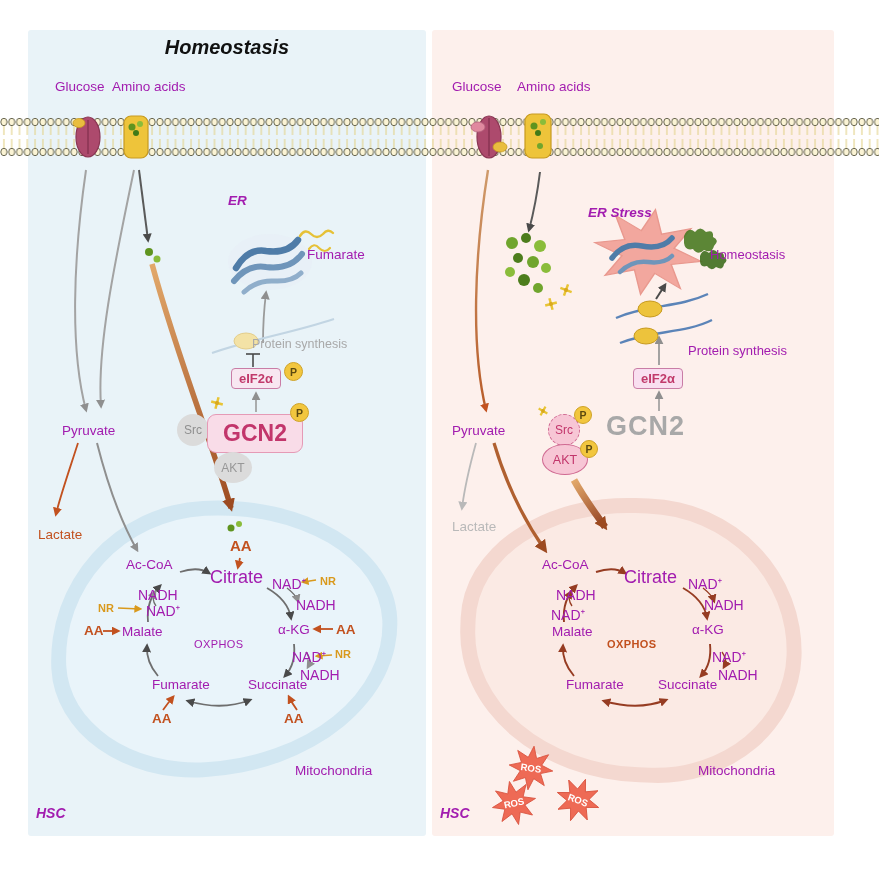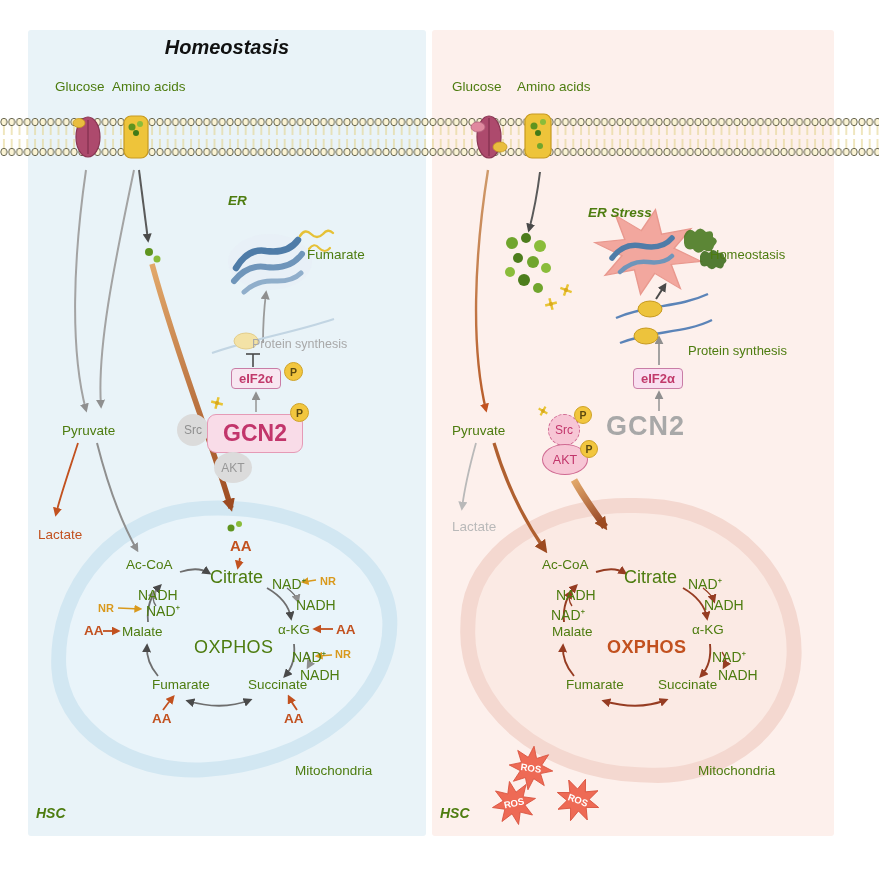--- a/index.html
+++ b/index.html
@@ -7,31 +7,31 @@
   .panel{position:absolute;top:30px;height:806px;z-index:0;border-radius:3px}
   .panel-left{left:28px;width:398px;background:#e9f3f8}
   .panel-right{left:432px;width:402px;background:#fdf0ec}
   .mito{position:absolute;z-index:1}
   .mito .inner{position:absolute;inset:15px;border-radius:inherit}
   .mito-left{left:50px;top:500px;width:348px;height:276px;background:#d2e7f2;border-radius:46% 54% 58% 42%/58% 46% 54% 42%;transform:rotate(-3deg)}
   .mito-left .inner{background:#e9f4fa}
   .mito-right{left:460px;top:498px;width:342px;height:284px;background:#f4d8d0;border-radius:52% 48% 44% 56%/46% 56% 48% 54%;transform:rotate(2deg)}
   .mito-right .inner{background:#fbeae4}
   svg.overlay{position:absolute;left:0;top:0;z-index:2}
-  .lbl{position:absolute;z-index:3;font-size:13.5px;color:#4d7c0f;white-space:nowrap;line-height:1.1}
+  .lbl{position:absolute;z-index:3;font-size:13.5px;color:#a21caf;white-space:nowrap;line-height:1.1}
   .title{font-size:20px;font-weight:700;font-style:italic;text-align:center;color:#111}
   .sm{font-size:14px}
   .cit{font-size:18px}
   .orange{color:#c2511f;font-weight:700}
   .yellow{color:#d9991c;font-weight:700;font-size:11px}
   .graytxt{color:#a9a9a9}
   .lighttxt{color:#b9b9b9}
   .italic{font-style:italic}
   .bold{font-weight:700}
-  .oxphos{font-size:18px;letter-spacing:.4px}
+  .oxphos{font-size:11px;letter-spacing:.4px}
   .chip{position:absolute;z-index:3;padding:2px 7px;border-radius:4px;font-weight:700;font-size:13px;background:#f8e7f1;border:1.3px solid #c97da6;color:#c13a6b}
   .pbadge{position:absolute;z-index:4;width:17px;height:17px;border-radius:50%;background:#f2c63e;border:1px solid #cfa328;color:#5c4a10;font-size:10.5px;font-weight:700;display:flex;align-items:center;justify-content:center}
   .circle{position:absolute;z-index:3;border-radius:50%;display:flex;align-items:center;justify-content:center;font-weight:400}
   .src-l{left:177px;top:414px;width:32px;height:32px;background:#dbdbdb;color:#8f8f8f;font-size:12px}
   .akt-l{left:214px;top:452px;width:38px;height:31px;background:#dbdbdb;color:#979797;font-size:12px}
   .src-r{left:548px;top:414px;width:30px;height:30px;background:#f7c6d5;border:1.5px dashed #d06a92;color:#c2356b;font-size:12px}
   .akt-r{left:542px;top:444px;width:44px;height:29px;background:#f7c6d5;border:1.5px solid #d06a92;color:#c2356b;font-size:12.5px}
   .gcn2box{position:absolute;z-index:3;left:207px;top:414px;width:94px;height:37px;background:#f9dce8;border:1.5px solid #e59ab6;border-radius:9px;display:flex;align-items:center;justify-content:center;font-weight:700;font-size:23px;color:#c2356b}
   .gcn2txt{font-size:27px;font-weight:700;color:#a8a8a8;letter-spacing:1px}
 </style>

